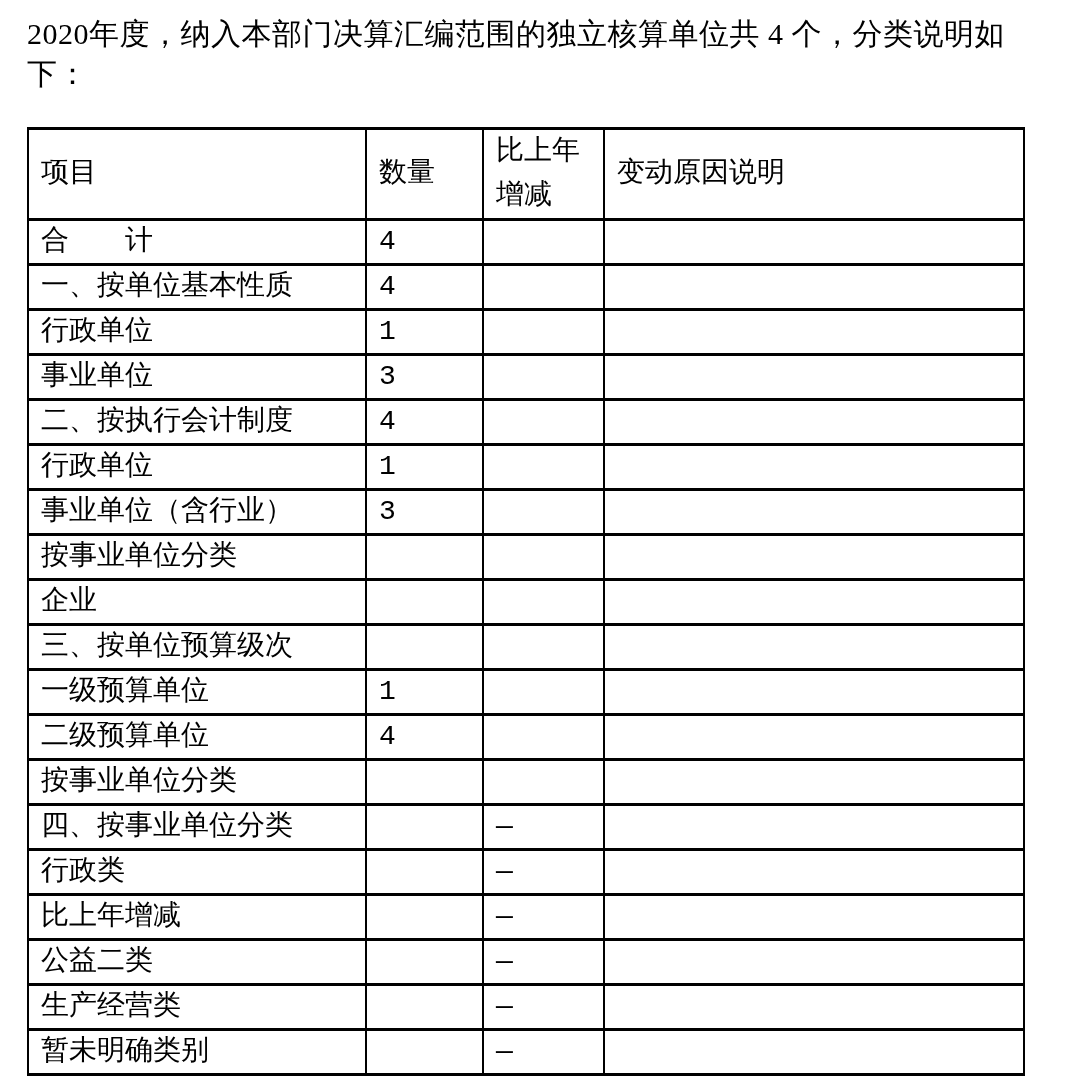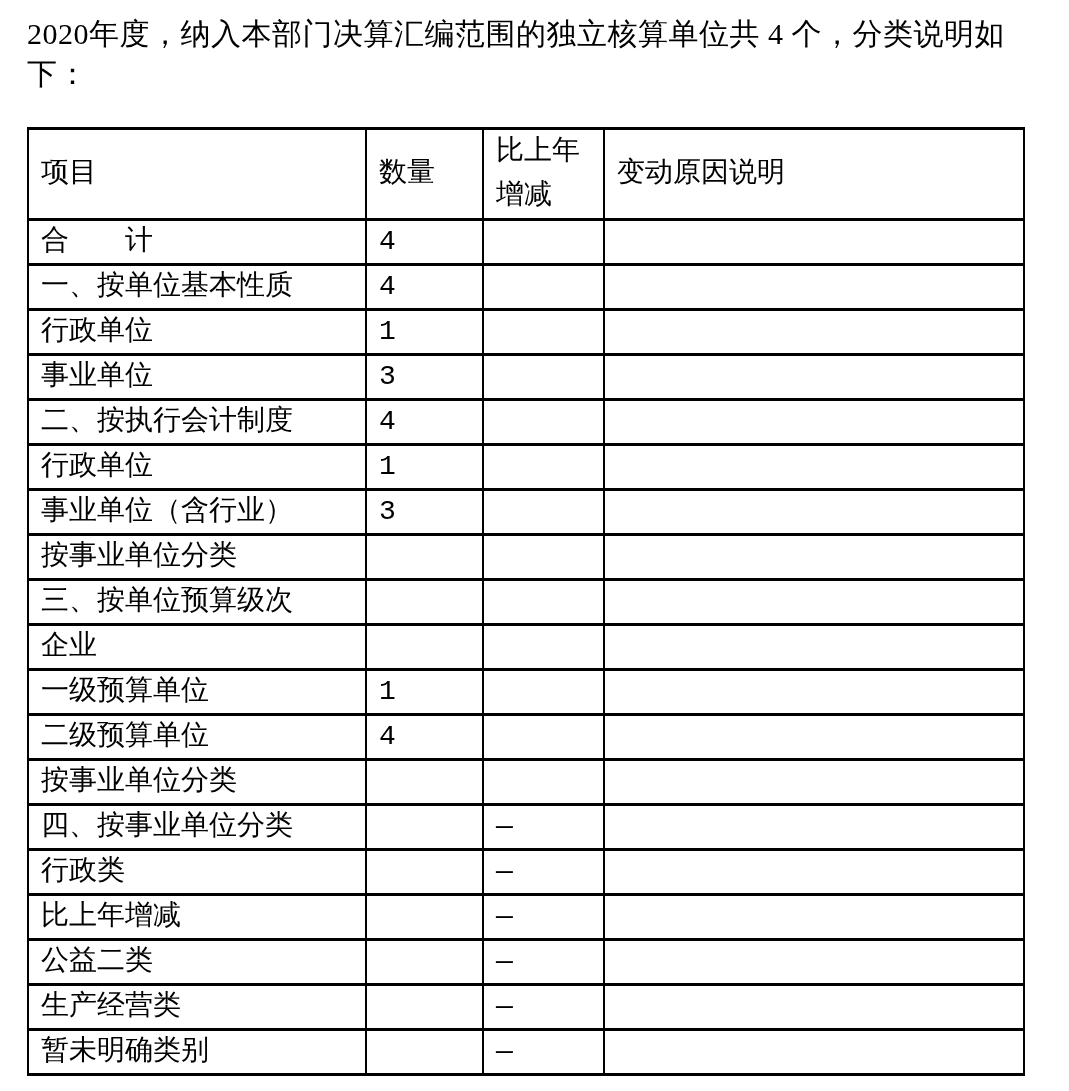--- a/index.html
+++ b/index.html
@@ -121,27 +121,27 @@
           <td class="c3"></td>
           <td class="c4"></td>
         </tr>
         <tr>
           <td class="c1 indent-2">按事业单位分类</td>
           <td class="c2"></td>
           <td class="c3"></td>
           <td class="c4"></td>
         </tr>
         <tr>
+          <td class="c1 indent-2">企业</td>
+          <td class="c2"></td>
+          <td class="c3"></td>
+          <td class="c4"></td>
+        </tr>
+        <tr>
           <td class="c1 indent-0">三、按单位预算级次</td>
-          <td class="c2"></td>
-          <td class="c3"></td>
-          <td class="c4"></td>
-        </tr>
-        <tr>
-          <td class="c1 indent-2">企业</td>
           <td class="c2"></td>
           <td class="c3"></td>
           <td class="c4"></td>
         </tr>
         <tr>
           <td class="c1 indent-2">一级预算单位</td>
           <td class="c2">1</td>
           <td class="c3"></td>
           <td class="c4"></td>
         </tr>

